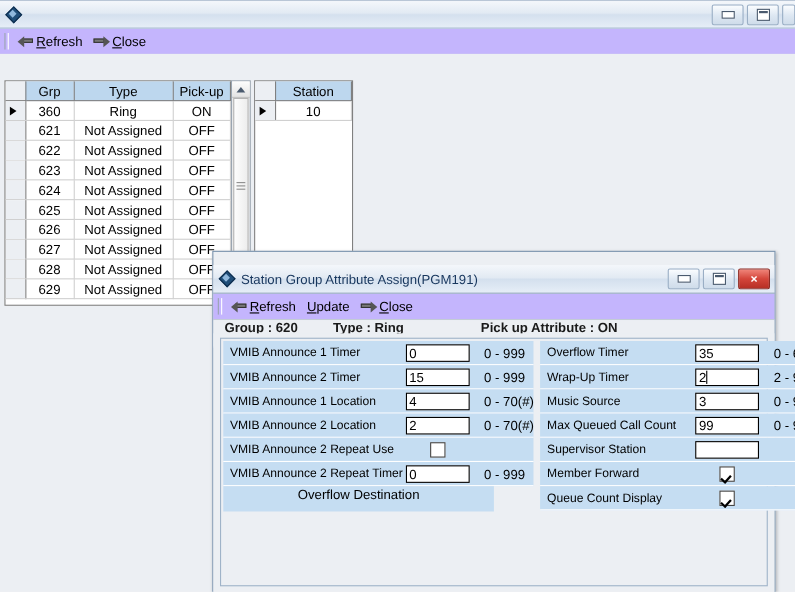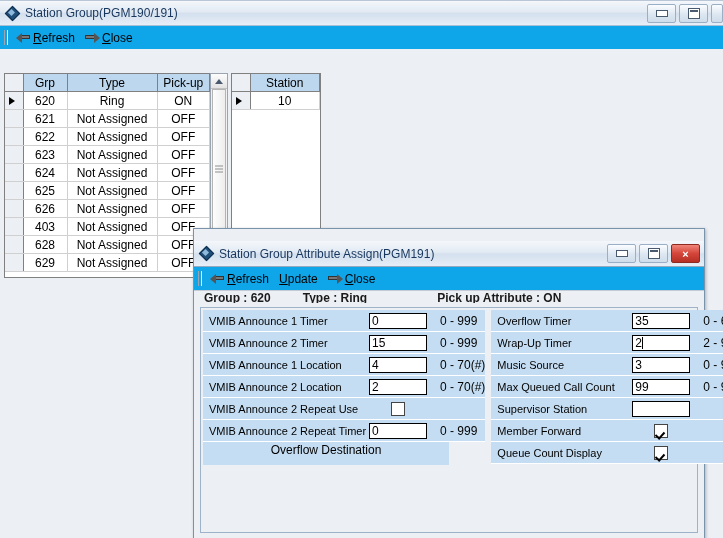--- a/index.html
+++ b/index.html
@@ -22,21 +22,21 @@
   .win-btns{position:absolute;right:0px;top:3px;display:flex;gap:3px;}
   .wbtn{width:27px;height:17px;border:1px solid #9aaec5;border-radius:2px;
     background:linear-gradient(to bottom,#fbfdff,#dde7f2 55%,#cfdcea);
     display:flex;align-items:center;justify-content:center;}
   .wbtn .g{display:block;}
   .min-g{width:10px;height:5px;border:1px solid #4a5a6e;background:#fff;}
   .max-g{width:10px;height:9px;border:1px solid #4a5a6e;background:#fff;position:relative;}
   .max-g:before{content:"";position:absolute;left:1px;right:1px;top:1px;height:2px;background:#4a5a6e;}
 
   
-  .toolbar{height:23px;background:#0ea5e9;border-bottom:1px solid #c3ccd6;
+  .toolbar{height:23px;background:#c4b5fd;border-bottom:1px solid #c3ccd6;
     display:flex;align-items:center;padding-left:4px;gap:0px;}
   .tsep{width:2px;height:15px;border-left:1px solid #9aa5b1;border-right:1px solid #fff;margin-right:6px;}
   .tbtn{display:flex;align-items:center;gap:2px;padding:1px 8px 1px 2px;cursor:default;}
   .tbtn .lbl{font-size:12px;}
   .tbtn .lbl u{text-decoration:underline;}
 
   .main-body{position:absolute;left:0;top:48px;right:0;bottom:0;background:#eceff3;}
 
   
   .grid-wrap{position:absolute;background:#fff;border:1px solid #808080;}
@@ -137,21 +137,20 @@
   .ico-close:after{content:"";position:absolute;right:0;top:1px;width:0;height:0;
     border-left:6px solid #555;border-top:5px solid transparent;border-bottom:5px solid transparent;}
 </style>
 </head>
 <body>
 
 <div id="main-window">
 
   <div class="titlebar">
     <span class="icon-diamond"></span>
-    <span class="tb-title">Station Group(PGM190/191)</span>
     <div class="win-btns">
       <div class="wbtn">
           <span class="g min-g"></span>
         </div>
       <div class="wbtn">
           <span class="g max-g"></span>
         </div>
       <div class="wbtn" style="width:10px;"></div>
     </div>
   </div>
@@ -184,21 +183,21 @@
             <th>Grp</th>
             <th>Type</th>
             <th>Pick-up</th>
           </tr>
         </thead>
         <tbody id="group-rows">
             <tr>
               <td class="ind-col">
                 <span class="arrow-cur"></span>
               </td>
-              <td>620</td>
+              <td>360</td>
               <td>Ring</td>
               <td>ON</td>
             </tr>
             <tr>
               <td class="ind-col"></td>
               <td>621</td>
               <td>Not Assigned</td>
               <td>OFF</td>
             </tr>
             <tr>
@@ -226,21 +225,21 @@
               <td>OFF</td>
             </tr>
             <tr>
               <td class="ind-col"></td>
               <td>626</td>
               <td>Not Assigned</td>
               <td>OFF</td>
             </tr>
             <tr>
               <td class="ind-col"></td>
-              <td>403</td>
+              <td>627</td>
               <td>Not Assigned</td>
               <td>OFF</td>
             </tr>
             <tr>
               <td class="ind-col"></td>
               <td>628</td>
               <td>Not Assigned</td>
               <td>OFF</td>
             </tr>
             <tr>

